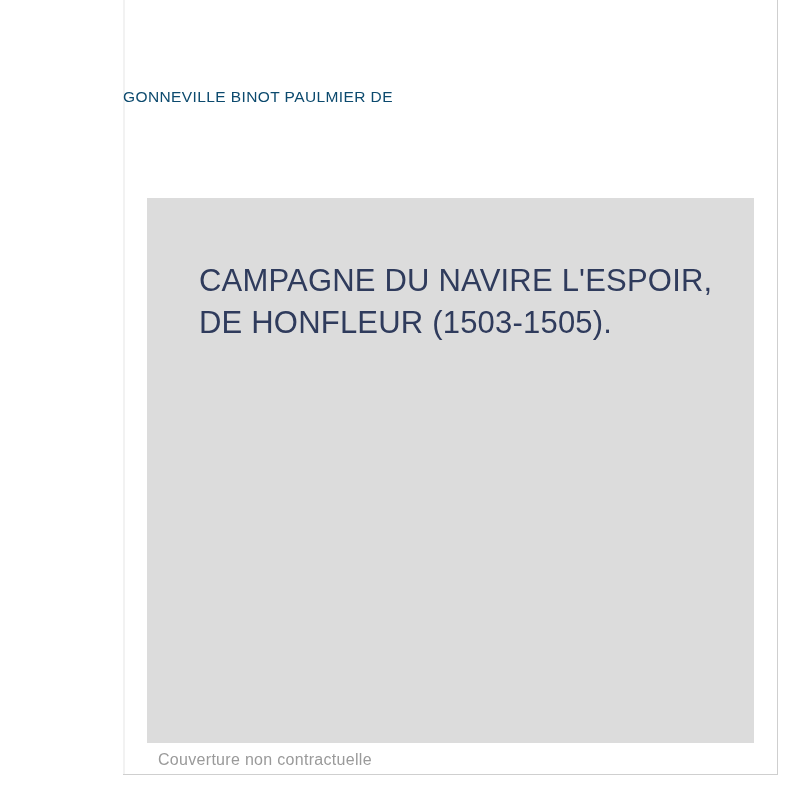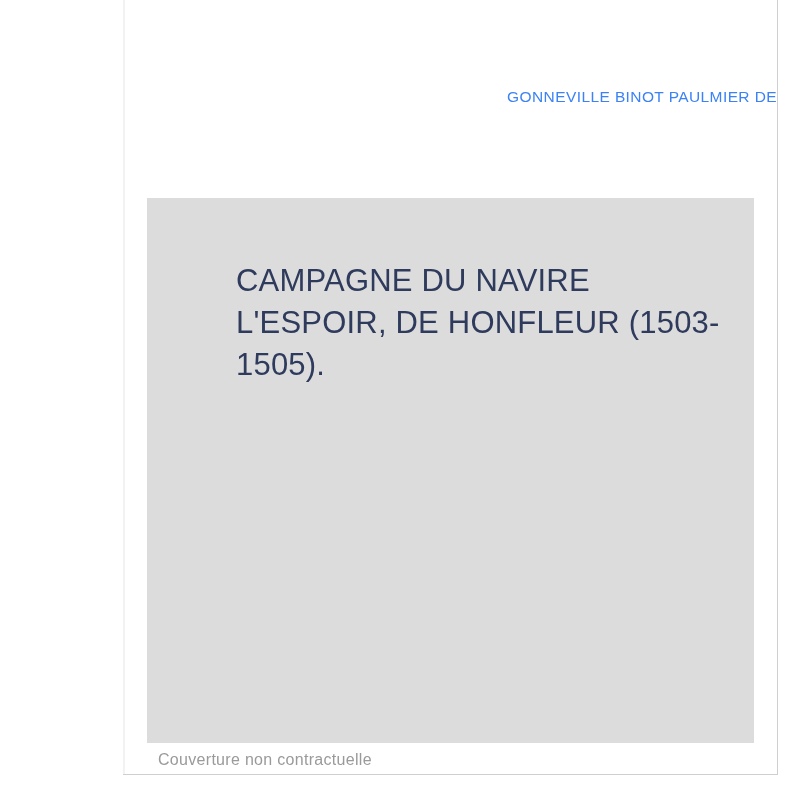--- a/index.html
+++ b/index.html
@@ -40,24 +40,24 @@
     width: 2px;
     height: 100%;
     background: #f2f2f2;
   }
 
   .author {
     position: absolute;
     left: 0;
     right: 0;
     top: 88px;
-    text-align: right;
+    text-align: left;
     font-size: 15.5px;
     letter-spacing: 0.4px;
-    color: #3b82f6;
+    color: #0c4a6e;
     font-family: "Liberation Sans", sans-serif;
     font-weight: 400;
     white-space: nowrap;
   }
 
   .title-panel {
     position: absolute;
     left: 24px;
     top: 198px;
     width: 607px;
@@ -69,21 +69,20 @@
     position: absolute;
     left: 52px;
     right: 30px;
     top: 62px;
     font-size: 31px;
     line-height: 42px;
     color: #2f3b5c;
     font-family: "Liberation Sans", sans-serif;
     font-weight: 400;
     letter-spacing: 0.2px;
-    margin-left: 37px;
   }
 
   .disclaimer {
     position: absolute;
     left: 35px;
     top: 751px;
     font-size: 16px;
     color: #9a9a9a;
     letter-spacing: 0.3px;
     font-family: "Liberation Sans", sans-serif;

